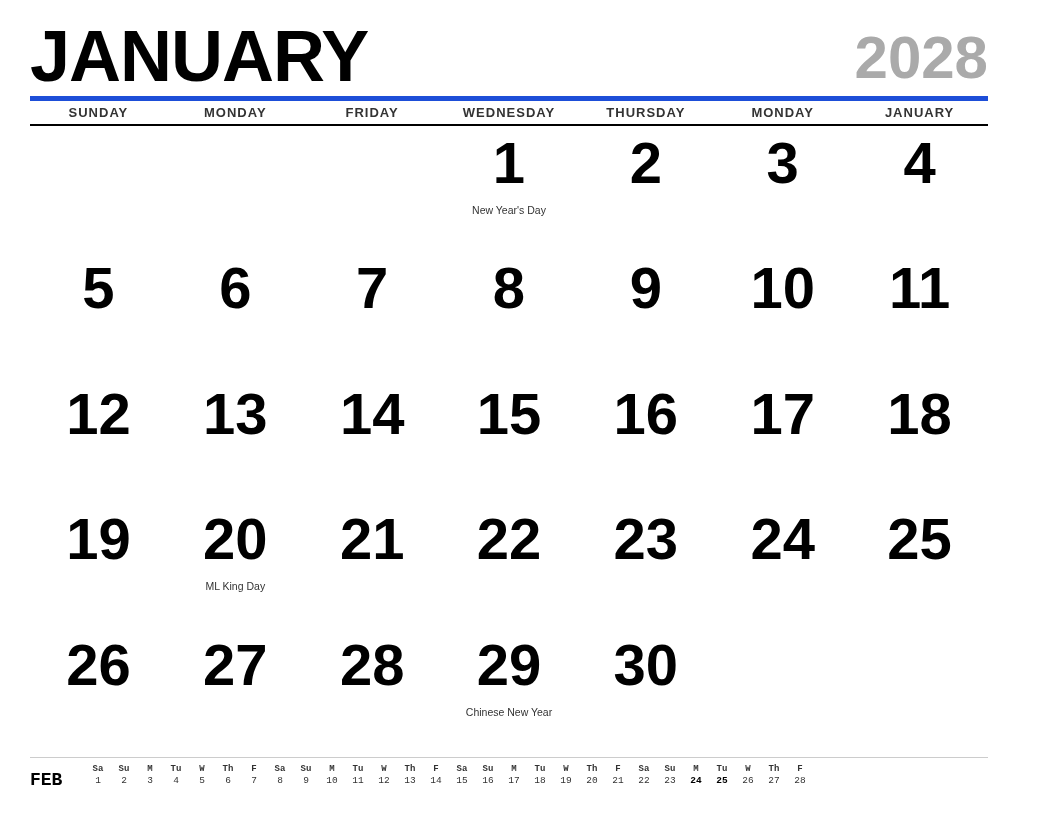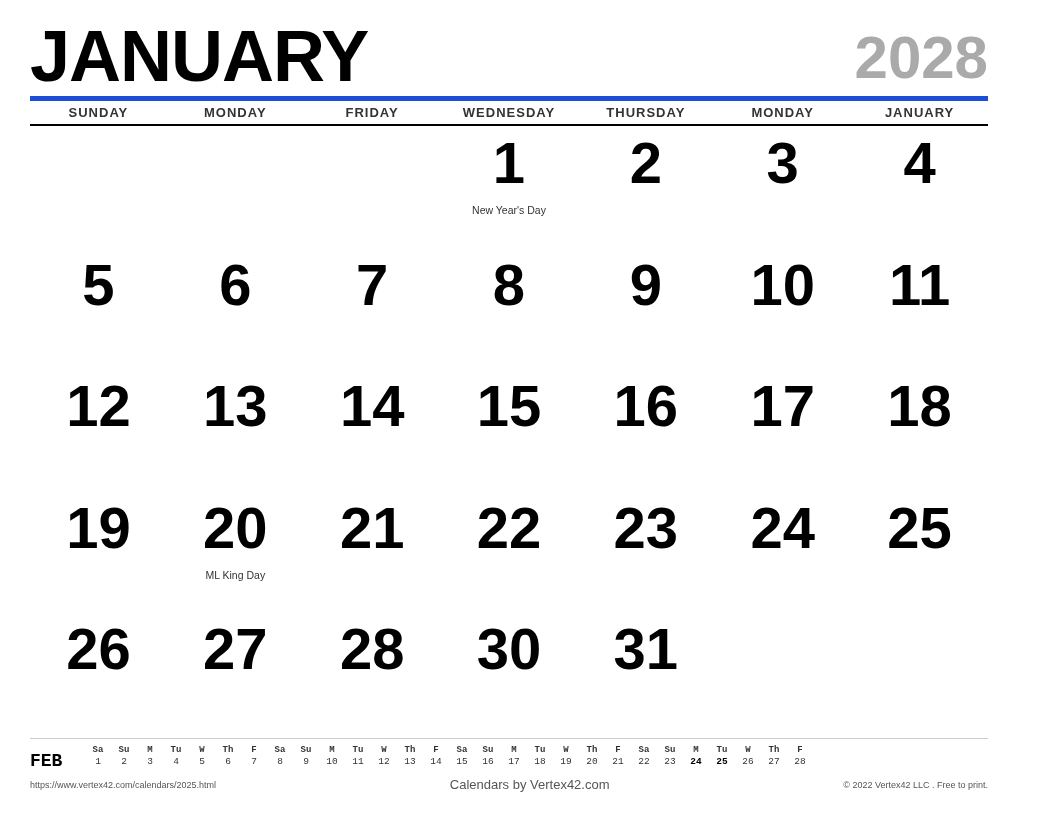--- a/index.html
+++ b/index.html
@@ -253,24 +253,25 @@
       <div class="calendar-cell">
         <div class="day-number">26</div>
       </div>
       <div class="calendar-cell">
         <div class="day-number">27</div>
       </div>
       <div class="calendar-cell">
         <div class="day-number">28</div>
       </div>
       <div class="calendar-cell">
+        <div class="day-number">29</div>
+        <div class="holiday-text">Chinese New Year</div>
+      </div>
+      <div class="calendar-cell">
         <div class="day-number">30</div>
-      </div>
-      <div class="calendar-cell">
-        <div class="day-number">31</div>
       </div>
       <div class="calendar-cell empty-cell"></div>
     </div>
 
   <div class="mini-footer">
     <div class="mini-month-row">
       <div class="mini-month-label">FEB</div>
       <div class="mini-calendar">
         <div class="mini-days-header">
             <div class="mini-day-label">Sa</div>
@@ -327,19 +328,14 @@
             <div class="mini-date">22</div>
             <div class="mini-date">23</div>
             <div class="mini-date bold">24</div>
             <div class="mini-date bold">25</div>
             <div class="mini-date">26</div>
             <div class="mini-date">27</div>
             <div class="mini-date">28</div>
           </div>
       </div>
     </div>
-    <div class="bottom-bar">
-      <span class="footer-url">https://www.vertex42.com/calendars/2025.html</span>
-      <span class="footer-brand">Calendars by Vertex42.com</span>
-      <span class="footer-copy">© 2022 Vertex42 LLC . Free to print.</span>
-    </div>
   </div>
 </div>
 
 </body></html>

